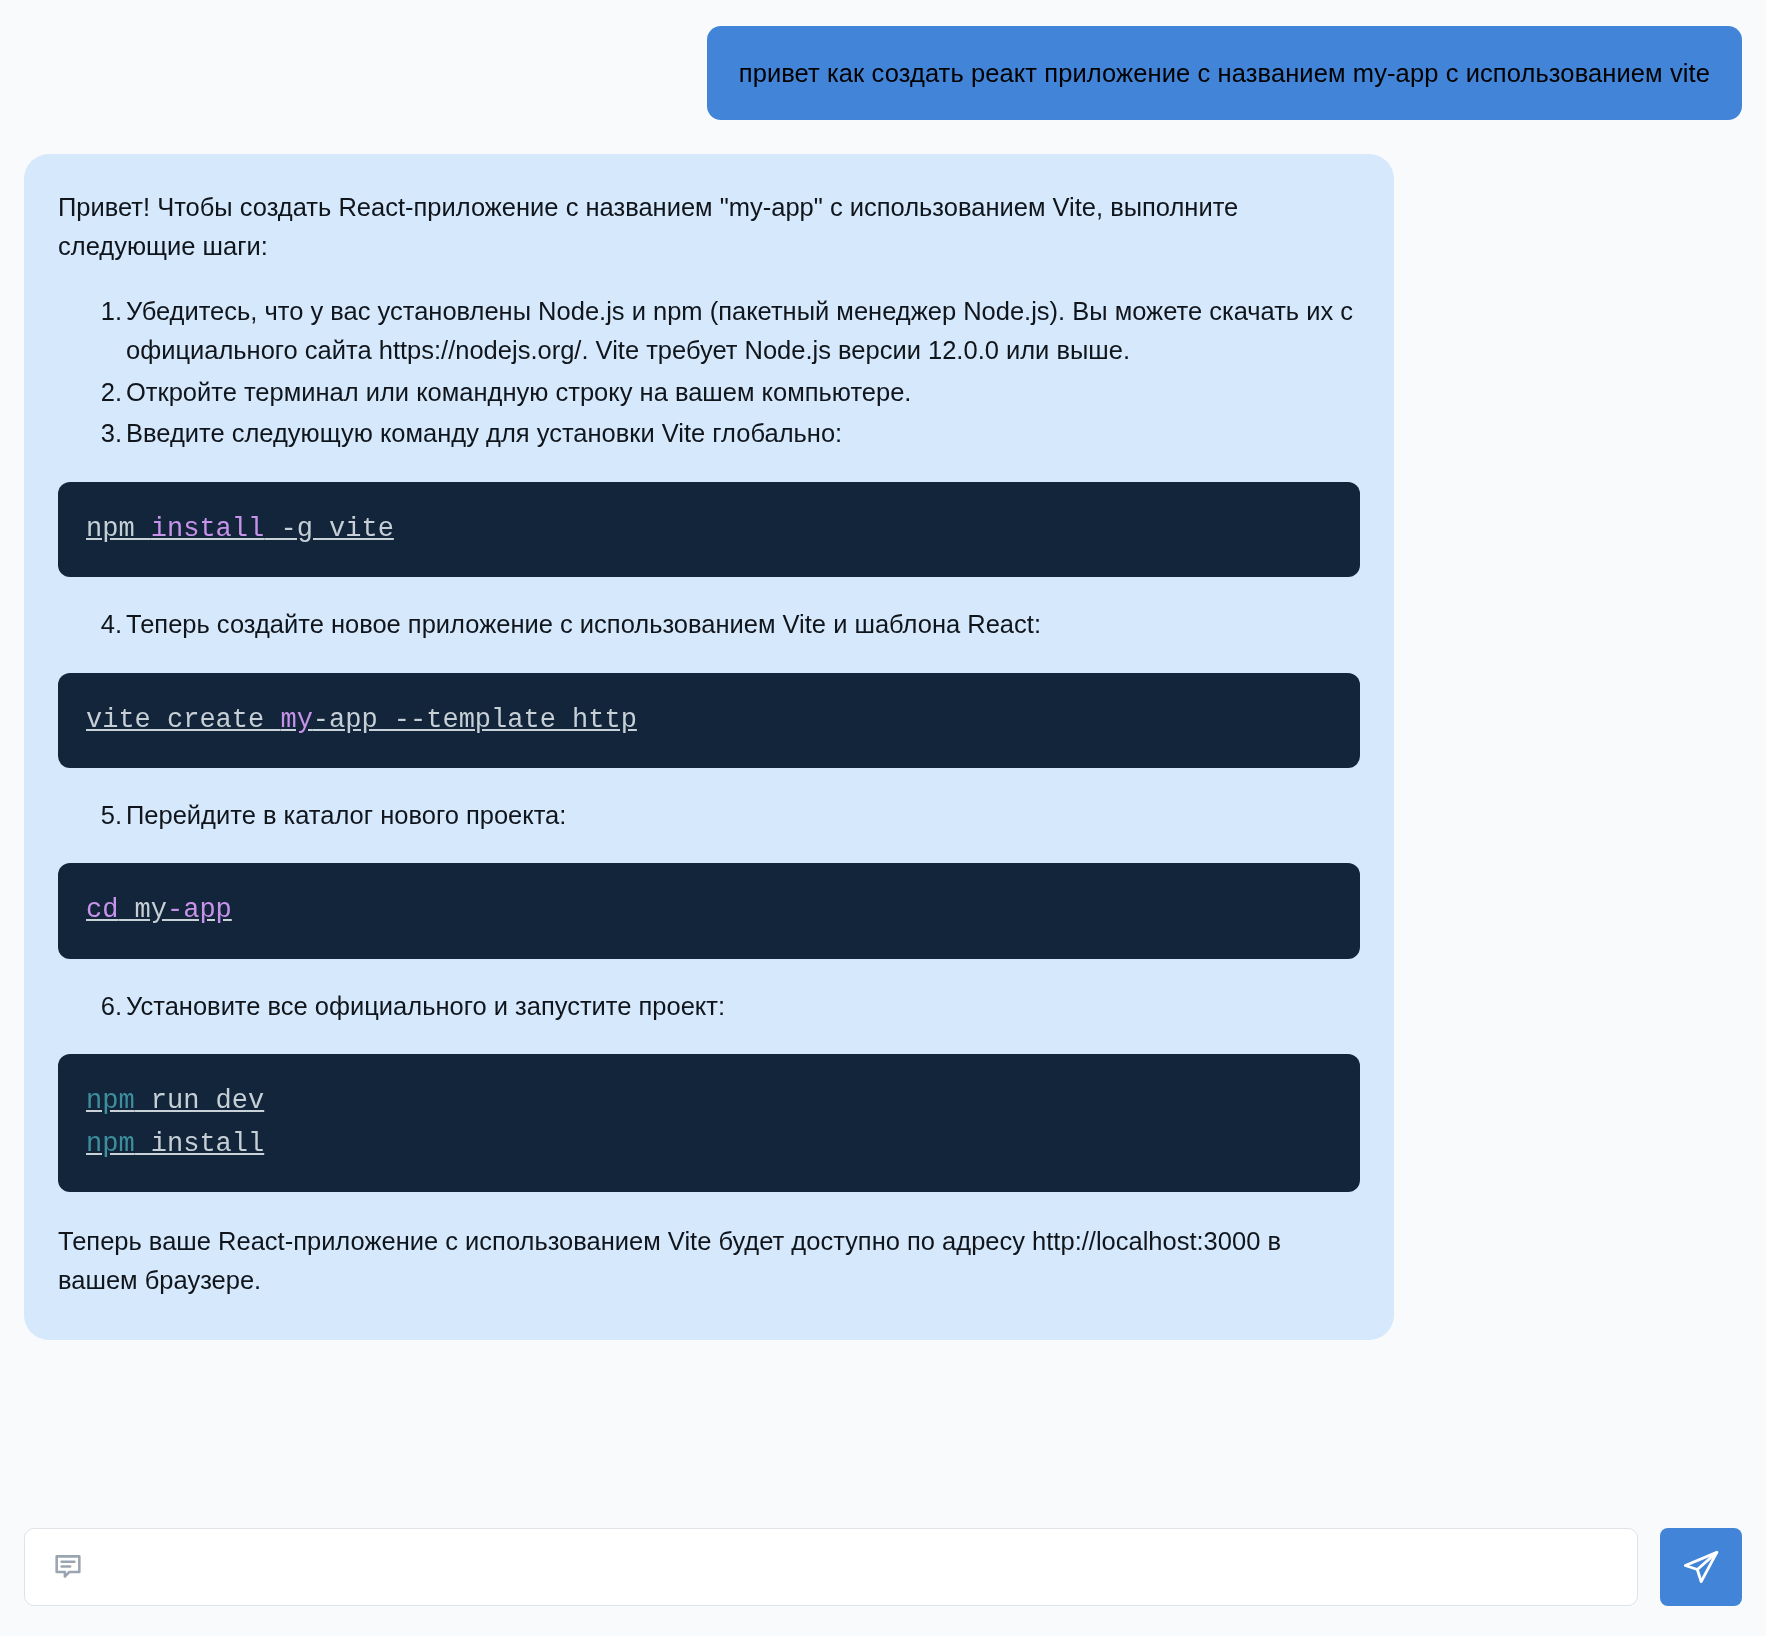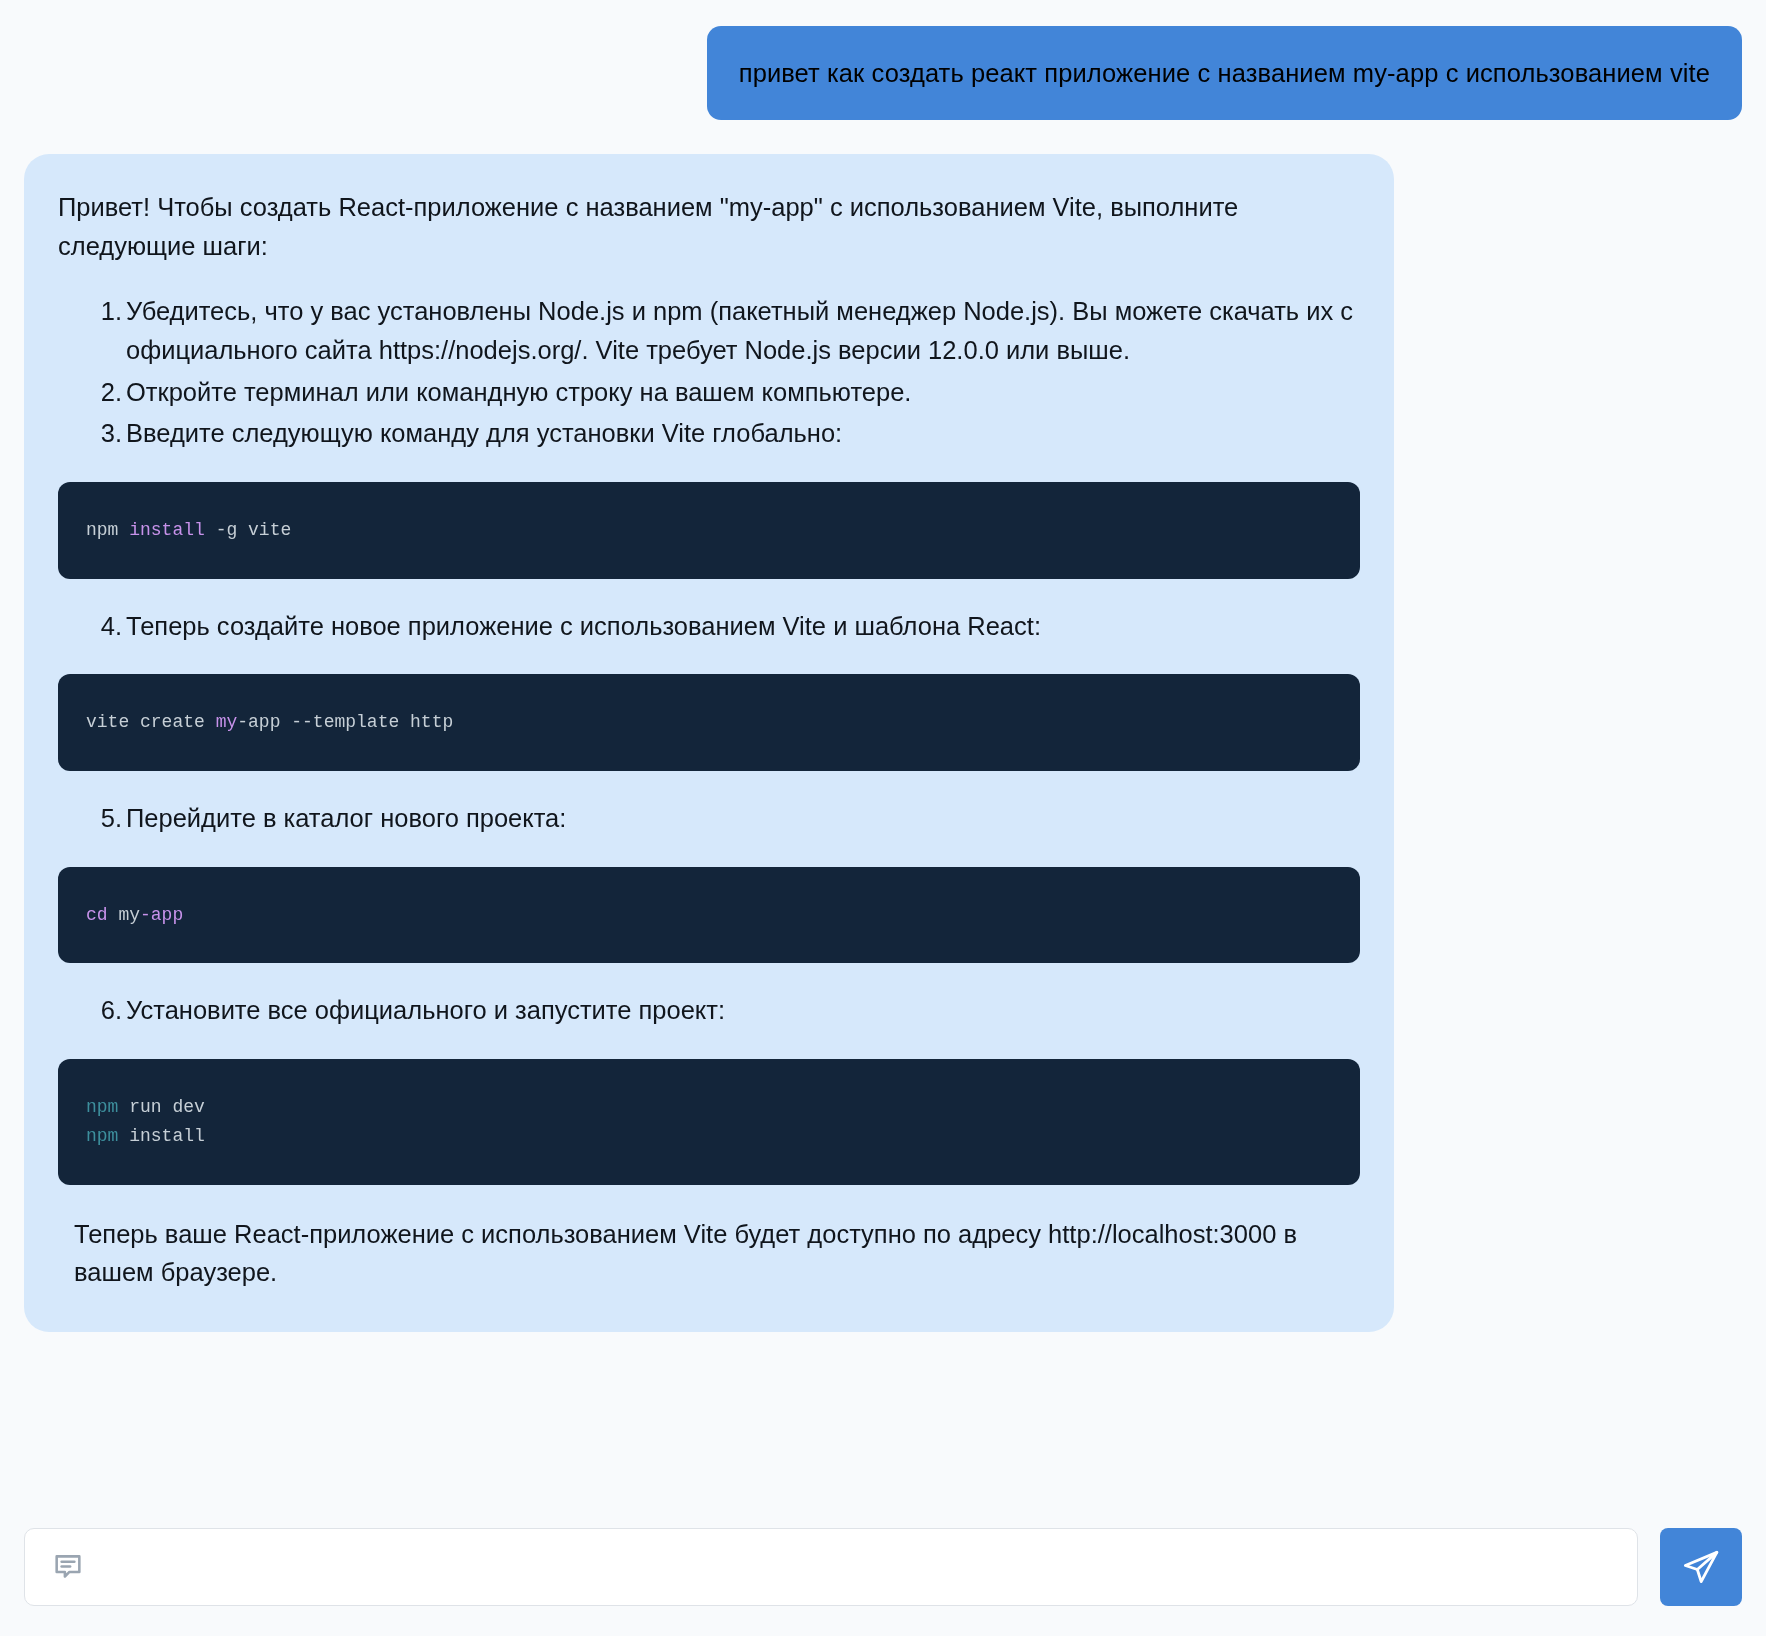--- a/index.html
+++ b/index.html
@@ -91,35 +91,36 @@
     width: 34px;
     text-align: right;
   }
   .step-text { display: block; }
 
   
   .code-block {
     background: #13253a;
     border-radius: 12px;
     margin: 28px 0 28px 0;
-    padding: 34px 28px;
+    padding: 26px 28px;
     font-family: "Liberation Mono", "DejaVu Sans Mono", monospace;
-    font-size: 18px;
+    font-size: 27px;
     line-height: 1.6;
     color: #c9d1d9;
     overflow: hidden;
     white-space: pre;
+    text-decoration: underline;
   }
   .code-line { display: block; white-space: pre; }
   .tok-plain  { color: #c6cfd6; }
   .tok-purple { color: #c792ea; }
   .tok-teal   { color: #3d8f9d; }
 
   .outro {
-    margin: 30px 0 0 16px;
+    margin: 30px 0 0 0;
     font-size: 25.5px;
     line-height: 1.52;
   }
 
   
   .composer {
     flex: 0 0 auto;
     padding: 26px 24px 30px 24px;
     display: flex;
     align-items: stretch;

